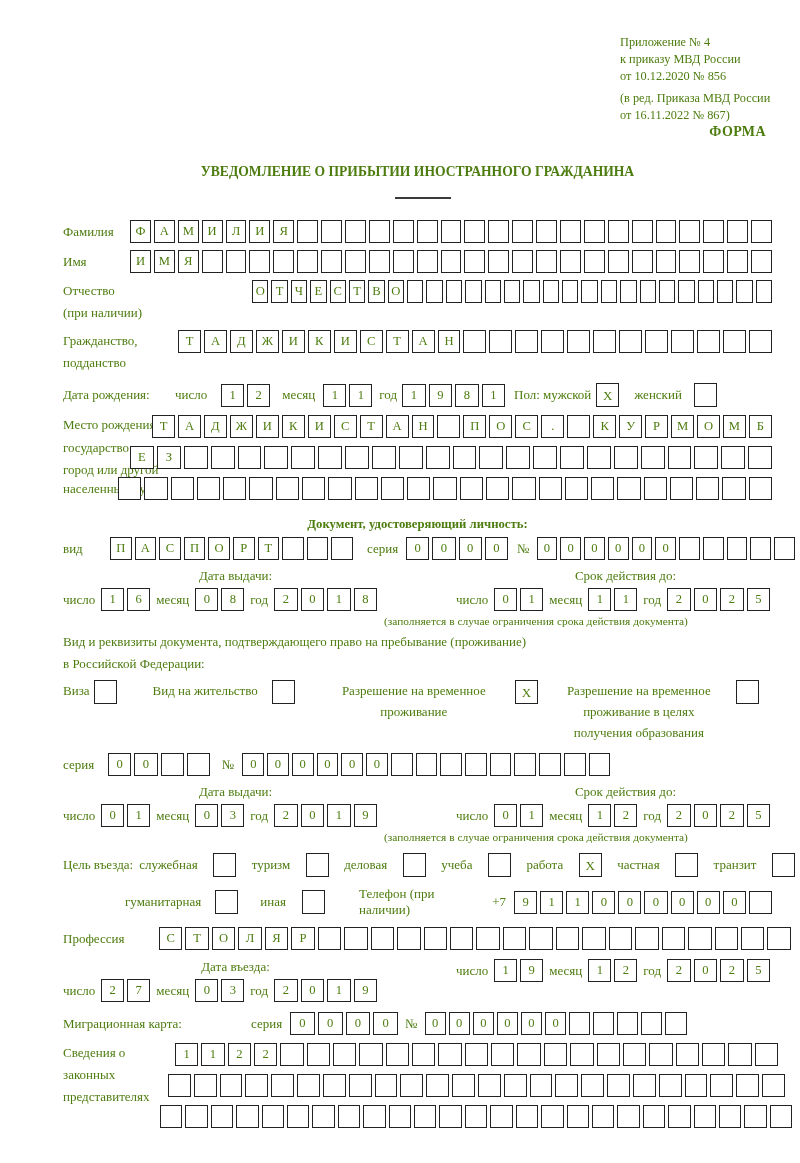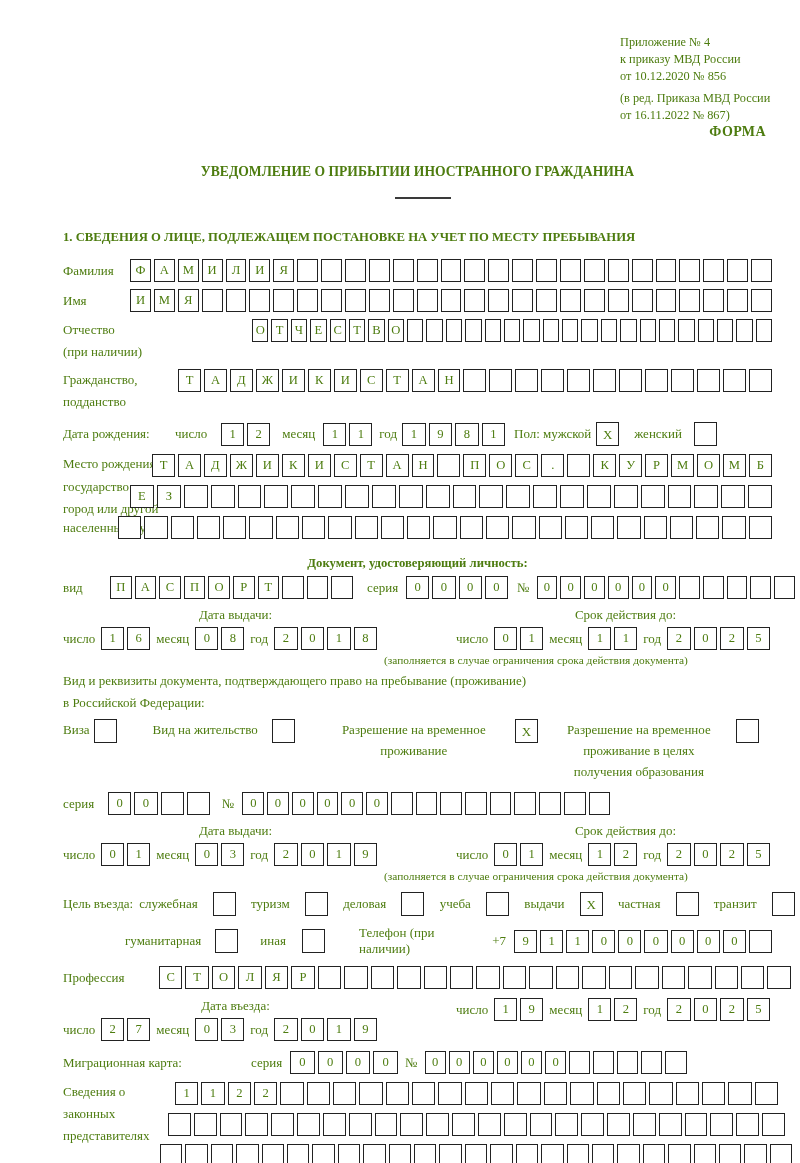--- a/index.html
+++ b/index.html
@@ -54,21 +54,20 @@
     </div>
   </div>
 
   <div class="forma">ФОРМА</div>
 
   <div class="title">
     <div>УВЕДОМЛЕНИЕ О ПРИБЫТИИ ИНОСТРАННОГО ГРАЖДАНИНА</div>
     <div><span class="blank"></span></div>
   </div>
 
-  <div class="sec">1. СВЕДЕНИЯ О ЛИЦЕ, ПОДЛЕЖАЩЕМ ПОСТАНОВКЕ НА УЧЕТ ПО МЕСТУ ПРЕБЫВАНИЯ</div>
 
   <div class="frow" style="width:709px;margin-top:14px;">
     <div class="lbl" style="width:67px;">Фамилия</div>
     <div class="cells grow">
         <span class="cell">Ф</span>
         <span class="cell">А</span>
         <span class="cell">М</span>
         <span class="cell">И</span>
         <span class="cell">Л</span>
         <span class="cell">И</span>
@@ -497,21 +496,21 @@
       <span>Цель въезда:</span>
       <span>служебная</span>
     </span>
     <span class="cbx"></span>
     <span>туризм</span>
     <span class="cbx"></span>
     <span>деловая</span>
     <span class="cbx"></span>
     <span>учеба</span>
     <span class="cbx"></span>
-    <span>выдачи</span>
+    <span>работа</span>
     <span class="cbx">X</span>
     <span>частная</span>
     <span class="cbx"></span>
     <span>транзит</span>
     <span class="cbx"></span>
   </div>
 
   <div class="inline" style="margin-top:9px;margin-left:62px;">
     <span>гуманитарная</span>
     <span class="cbx" style="margin-left:14px;"></span>

